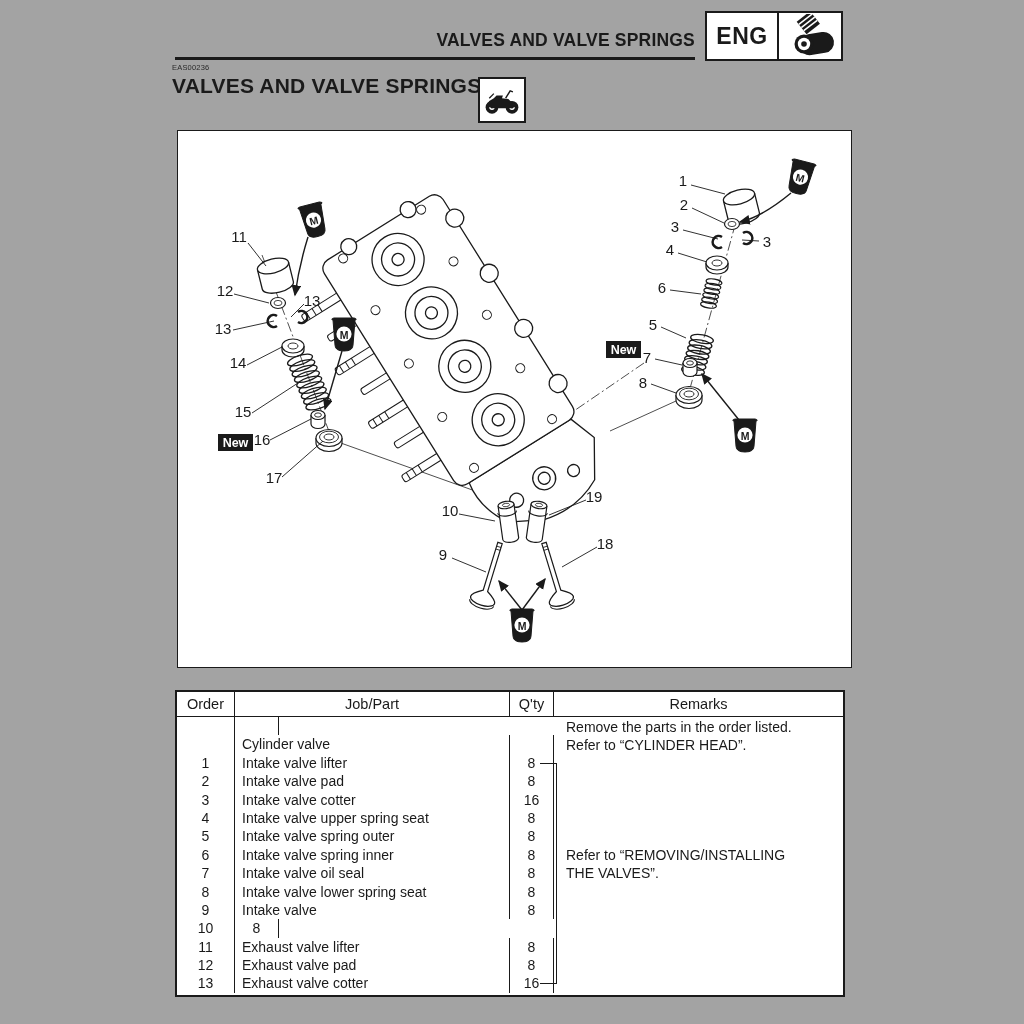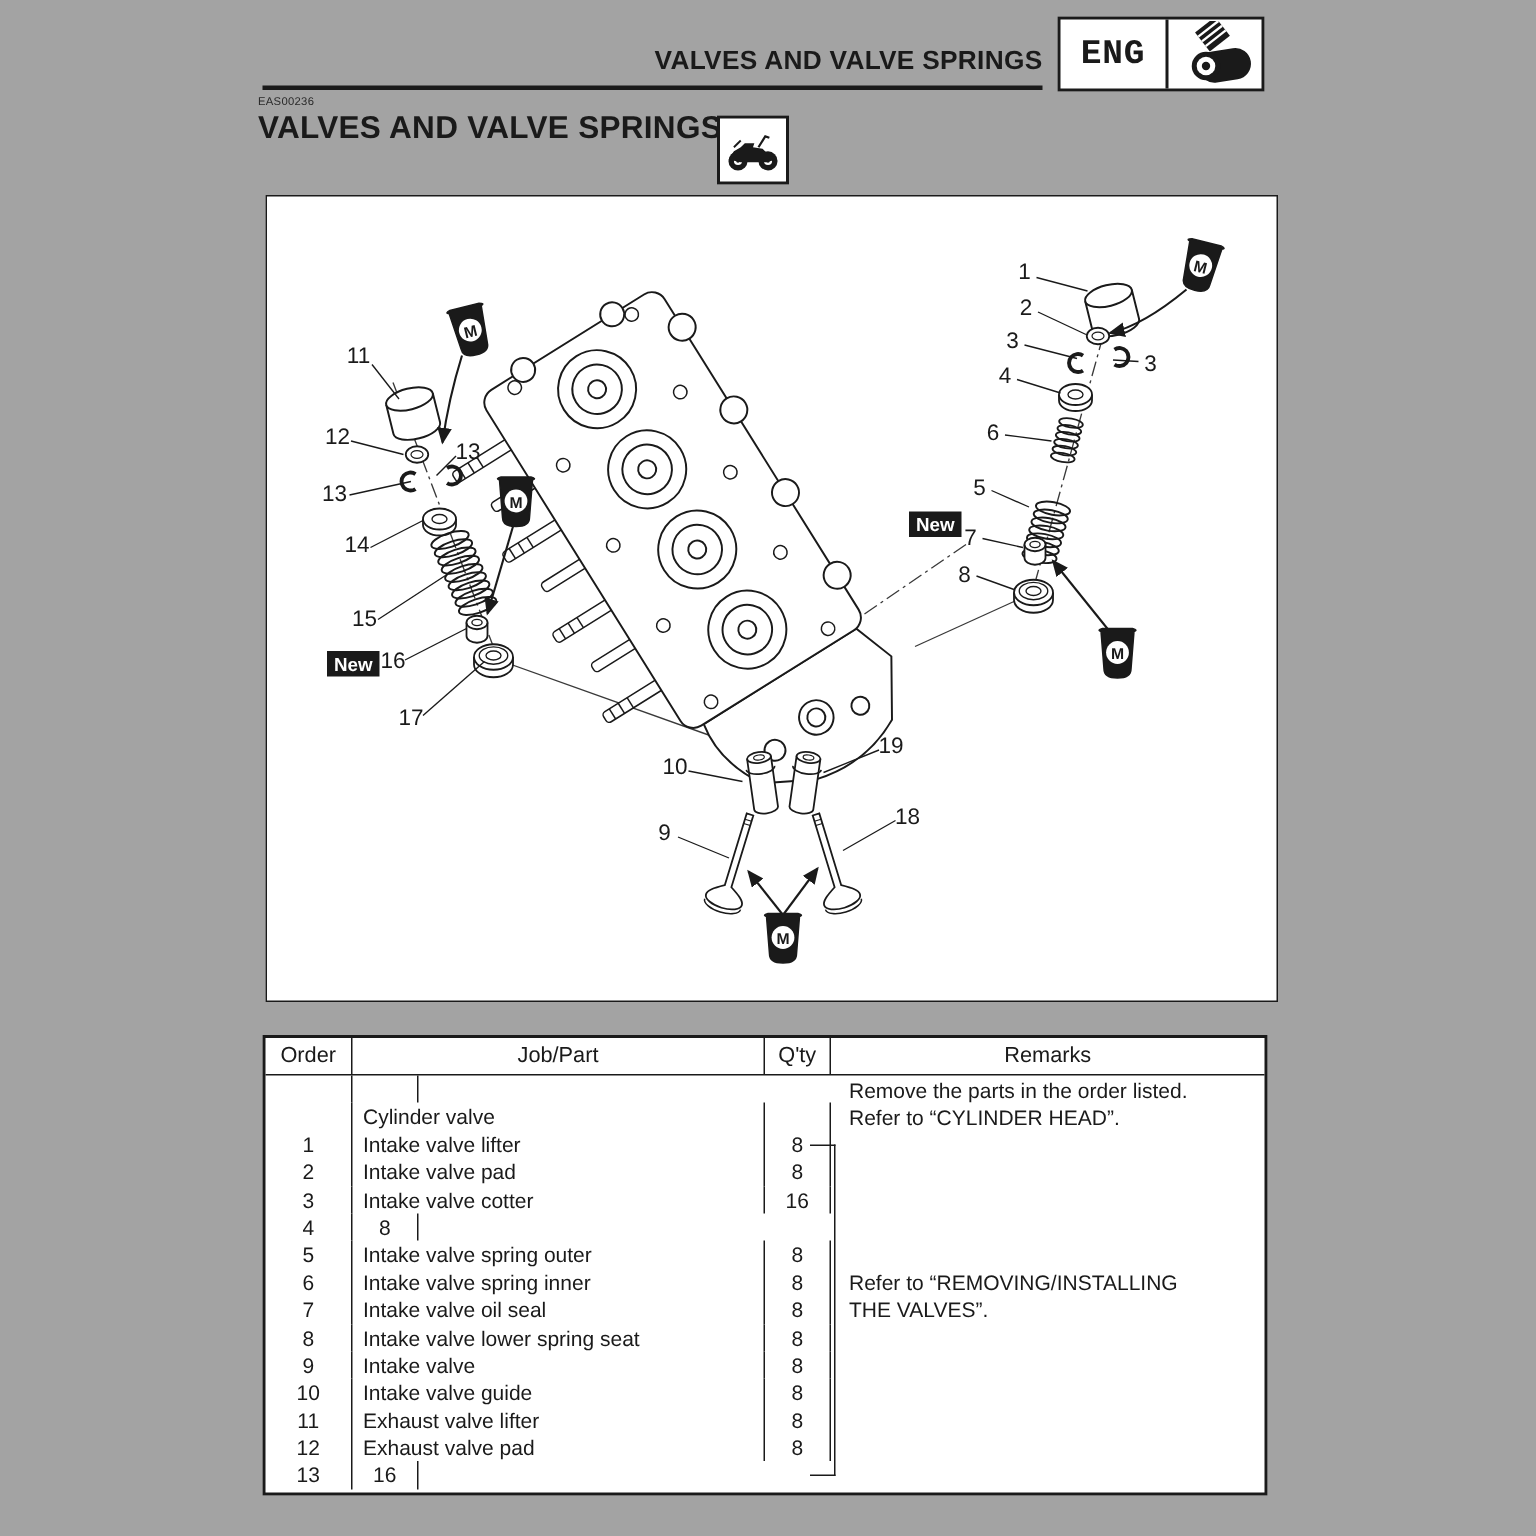--- a/index.html
+++ b/index.html
@@ -9,21 +9,21 @@
     font-family:"Liberation Sans", sans-serif; color:#1a1a1a; overflow:hidden;
   }
   .abs { position:absolute; }
 
   
   .page-title { left:300px; top:30px; width:395px; text-align:right;
     font-size:17.5px; font-weight:bold; letter-spacing:.2px; }
   .title-rule { left:175px; top:57px; width:520px; height:2.5px; background:#1a1a1a; }
 
   .eng-badge { left:705px; top:11px; width:138px; height:50px;
-    border:2.5px solid #1a1a1a; display:flex; background:#fff;font-family:Liberation Mono, monospace; }
+    border:2.5px solid #1a1a1a; display:flex; background:#fff; }
   .eng-badge .eng-cell { width:72px; border-right:2px solid #1a1a1a;
     display:flex; align-items:center; justify-content:center;
     font-size:23px; font-weight:bold; letter-spacing:.5px; }
   .eng-badge .icon-cell { flex:1; display:flex; align-items:center; justify-content:center; }
 
   
   .section-code { left:172px; top:63px; font-size:7.5px; letter-spacing:.2px; color:#2a2a2a; }
   .section-heading { left:172px; top:74px; font-size:21px; font-weight:bold; letter-spacing:.2px; }
   .moto-box { left:478px; top:77px; width:48px; height:46px; border:2px solid #1a1a1a;
     display:flex; align-items:center; justify-content:center; background:#fff; }
@@ -391,20 +391,21 @@
           <div class="tcell c-part">Intake valve pad</div>
           <div class="tcell c-qty">8</div>
         </div>
         <div class="trow">
           <div class="tcell c-order">3</div>
           <div class="tcell c-part">Intake valve cotter</div>
           <div class="tcell c-qty">16</div>
         </div>
         <div class="trow">
           <div class="tcell c-order">4</div>
+          <div class="tcell c-part">Intake valve upper spring seat</div>
           <div class="tcell c-qty">8</div>
         </div>
         <div class="trow">
           <div class="tcell c-order">5</div>
           <div class="tcell c-part">Intake valve spring outer</div>
           <div class="tcell c-qty">8</div>
         </div>
         <div class="trow">
           <div class="tcell c-order">6</div>
           <div class="tcell c-part">Intake valve spring inner</div>
@@ -420,33 +421,33 @@
           <div class="tcell c-part">Intake valve lower spring seat</div>
           <div class="tcell c-qty">8</div>
         </div>
         <div class="trow">
           <div class="tcell c-order">9</div>
           <div class="tcell c-part">Intake valve</div>
           <div class="tcell c-qty">8</div>
         </div>
         <div class="trow">
           <div class="tcell c-order">10</div>
-          <div class="tcell c-part">Intake valve guide</div>
           <div class="tcell c-qty">8</div>
         </div>
         <div class="trow">
           <div class="tcell c-order">11</div>
           <div class="tcell c-part">Exhaust valve lifter</div>
           <div class="tcell c-qty">8</div>
         </div>
         <div class="trow">
           <div class="tcell c-order">12</div>
           <div class="tcell c-part">Exhaust valve pad</div>
           <div class="tcell c-qty">8</div>
         </div>
         <div class="trow">
           <div class="tcell c-order">13</div>
+          <div class="tcell c-part">Exhaust valve cotter</div>
           <div class="tcell c-qty">16</div>
         </div>
       </div>
   </div>
 
 </div>
 
 </body></html>

